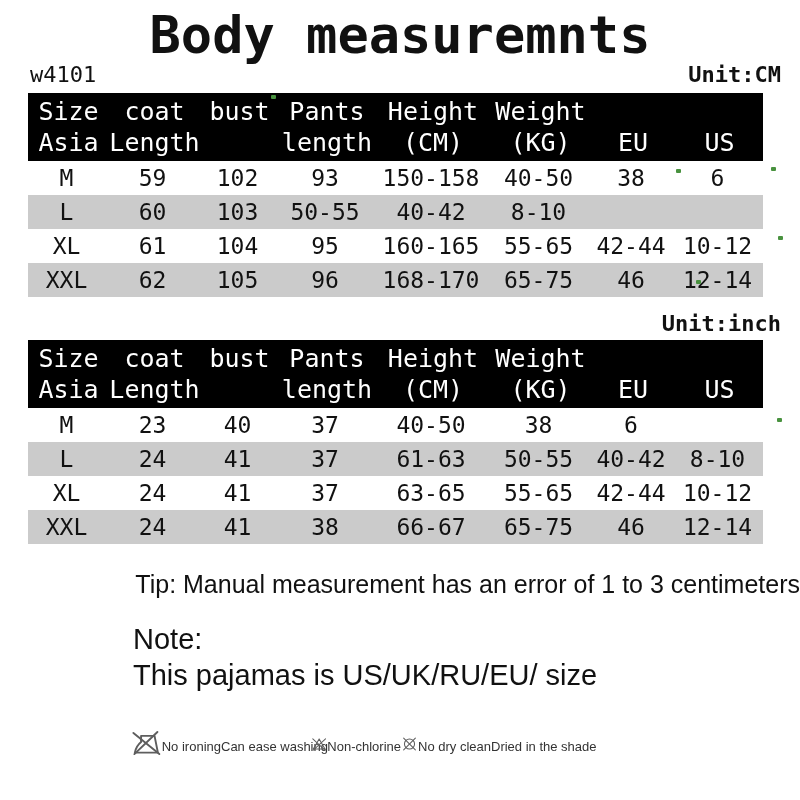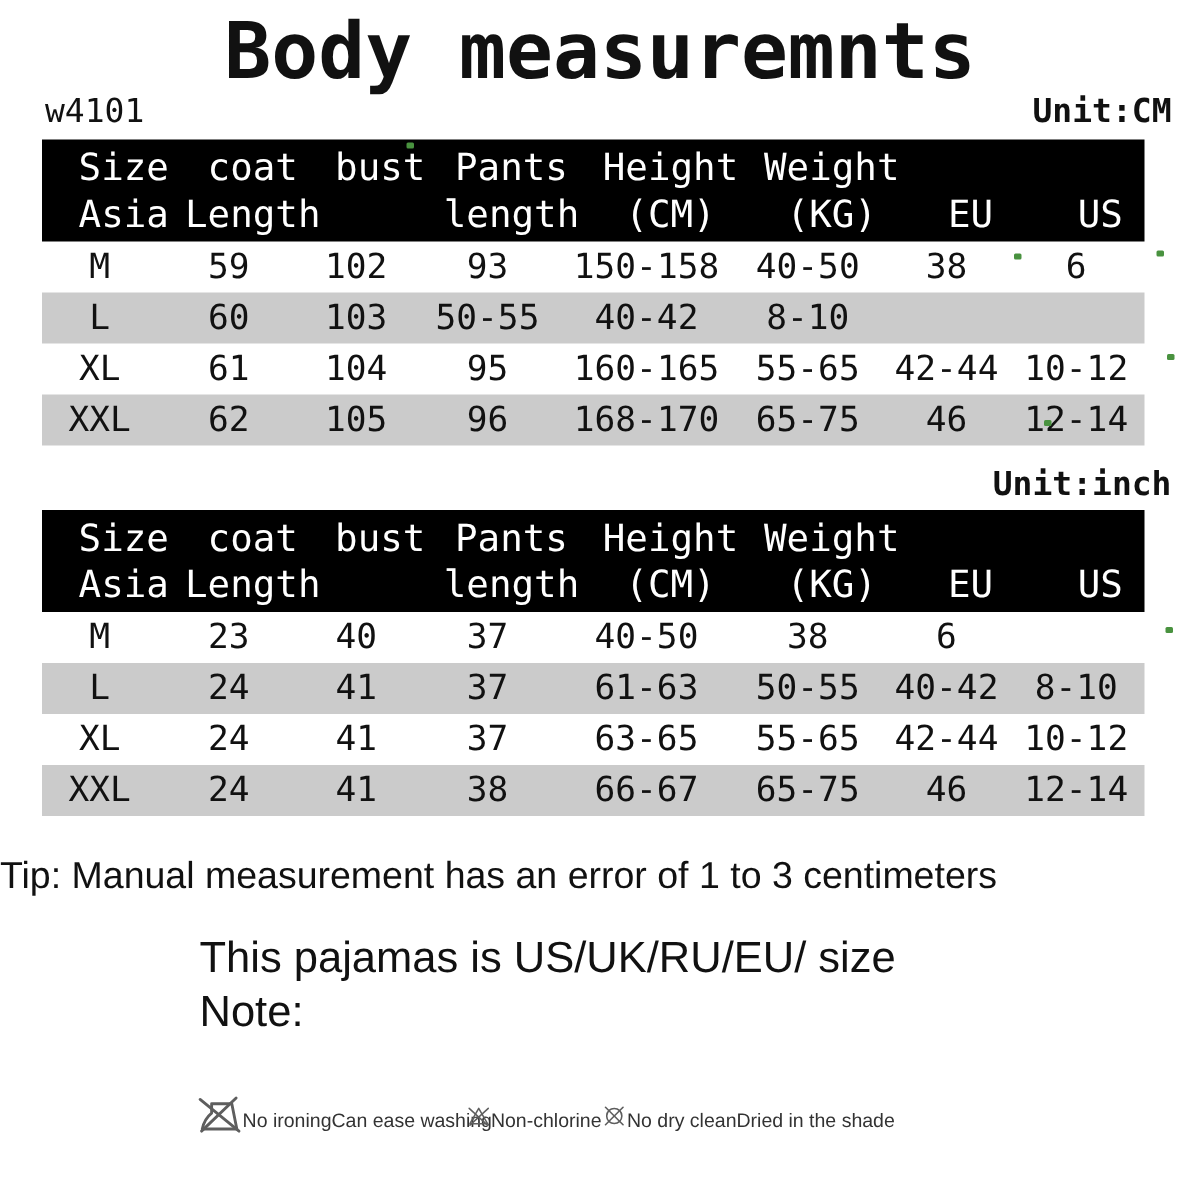--- a/index.html
+++ b/index.html
@@ -9,29 +9,29 @@
   html,body{margin:0;padding:0;background:#ffffff;}
   .page{position:relative;width:800px;height:800px;background:#ffffff;overflow:hidden;
         font-family:"DejaVu Sans Mono",monospace;color:var(--text-color);}
   .title{margin:12px 0 0;text-align:center;font-size:52px;font-weight:bold;line-height:46px;
          font-family:"DejaVu Sans Mono",monospace;}
   .subhead{display:flex;justify-content:space-between;align-items:flex-end;margin:4px 19px 6px 30px;}
   .sku{font-size:22px;}
   .unit{font-size:22px;font-weight:bold;}
   .sizetable{margin-left:28px;width:735px;}
   .thead{display:grid;grid-template-columns:77px 95px 75px 100px 112px 103px 82px 91px;
-         background:var(--header-bg);color:var(--header-text);padding:3px 16px;}
+         background:var(--header-bg);color:var(--header-text);padding:3px 2px;}
   .th{text-align:center;font-size:25px;}
   .th div{line-height:31px;min-height:31px;white-space:pre;}
   .trow{display:grid;grid-template-columns:77px 95px 75px 100px 112px 103px 82px 91px;
         height:34px;align-items:center;}
   .trow.alt{background:var(--row-alt-bg);}
   .td{text-align:center;font-size:23px;}
   .unit-inch{text-align:right;margin:14px 19px 4px 0;font-size:22px;font-weight:bold;}
-  .tip{font-family:"Liberation Sans",sans-serif;font-size:25px;text-align:left;margin-top:26px;}
+  .tip{font-family:"Liberation Sans",sans-serif;font-size:25px;text-align:right;margin-top:26px;}
   .note-block{font-family:"Liberation Sans",sans-serif;font-size:29px;margin:22px 0 0 133px;line-height:36px;}
   .care-row{display:flex;margin:22px 0 0 131px;}
   .care-item{width:90px;display:flex;flex-direction:row;align-items:center;}
   .care-item svg{width:62px;height:58px;display:block;}
   .care-label{font-family:"Liberation Sans",sans-serif;font-size:13px;color:#333;
               margin-top:4px;white-space:nowrap;width:max-content;}
   .speck{position:absolute;width:5px;height:4px;background:#49923f;border-radius:1px;}
 </style>
 </head>
 <body>
@@ -194,22 +194,22 @@
         <div class="td">66-67</div>
         <div class="td">65-75</div>
         <div class="td">46</div>
         <div class="td">12-14</div>
       </div>
     </div>
 
   <div class="tip">Tip: Manual measurement has an error of 1 to 3 centimeters</div>
 
   <div class="note-block">
+    <div>Note:</div>
     <div>This pajamas is US/UK/RU/EU/ size</div>
-    <div>Note:</div>
   </div>
 
   <div class="care-row">
 
     <div class="care-item">
       <svg viewBox="0 0 64 64" fill="none" stroke="#5e5e5e" stroke-width="4" stroke-linecap="round" stroke-linejoin="round">
         <path d="M21 15 h28 l7 35 H8 q3 -14 13 -22 z"></path>
         <line x1="5" y1="9" x2="59" y2="53"></line>
         <line x1="55" y1="7" x2="7" y2="53"></line>
       </svg>

